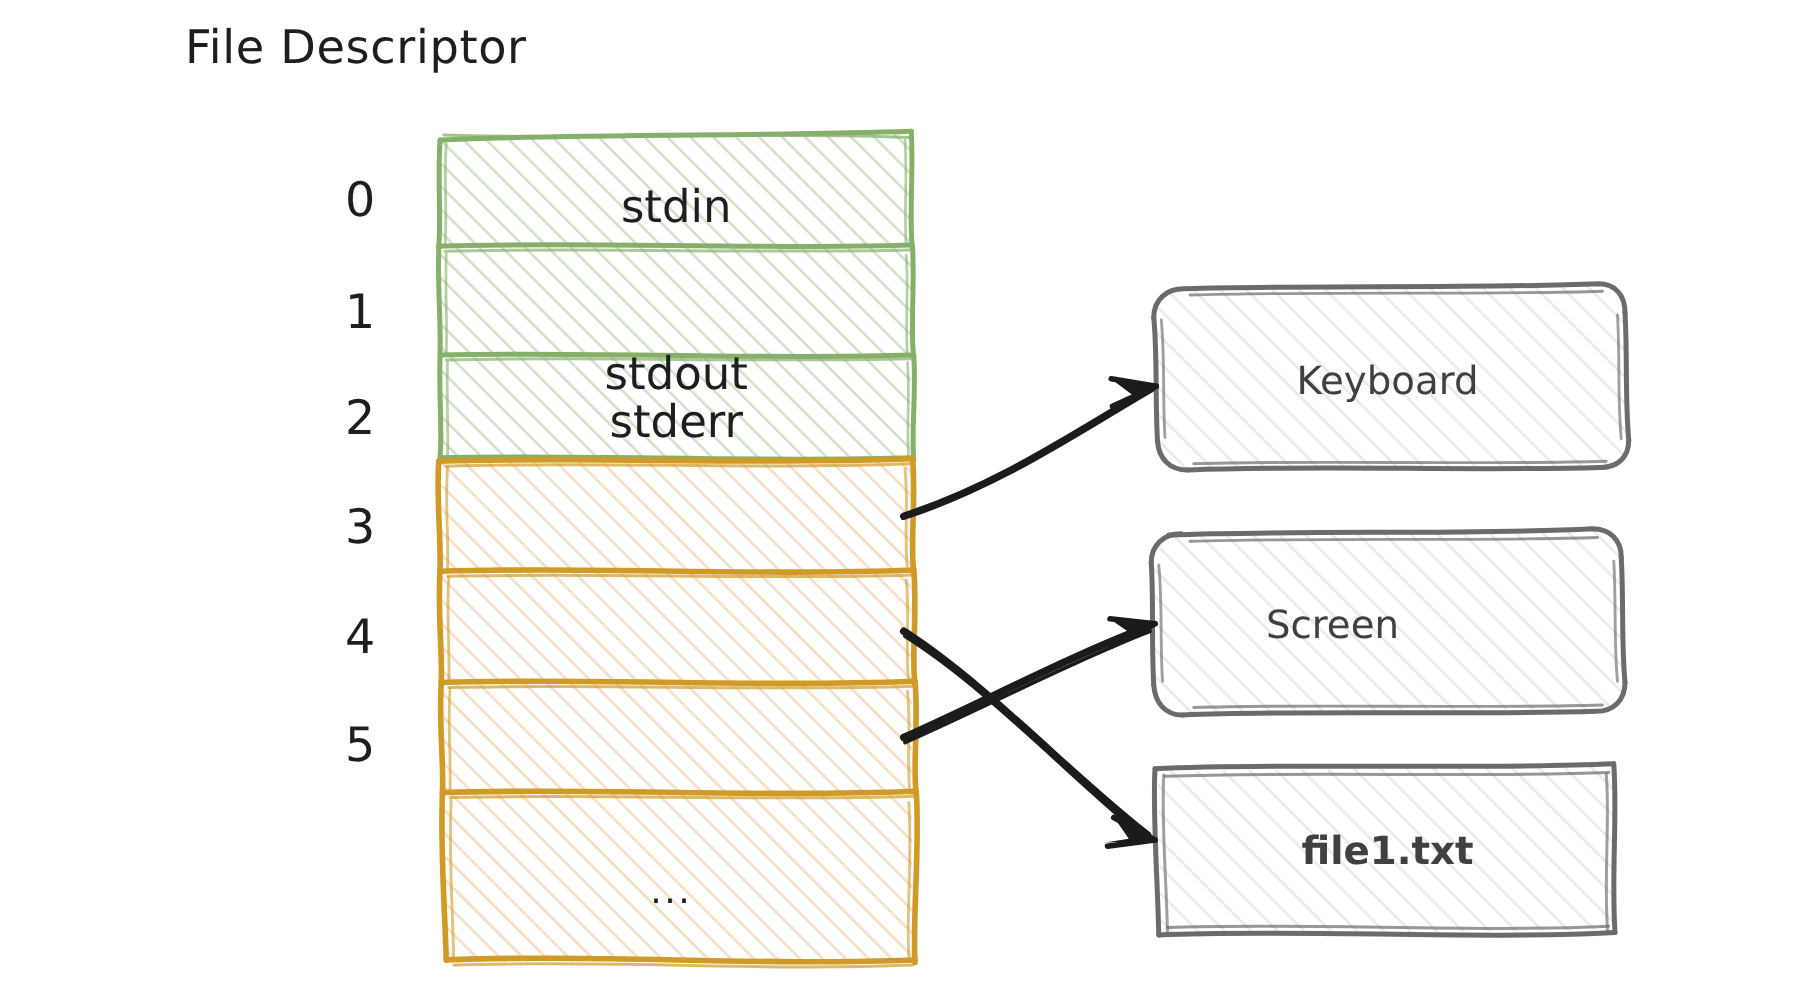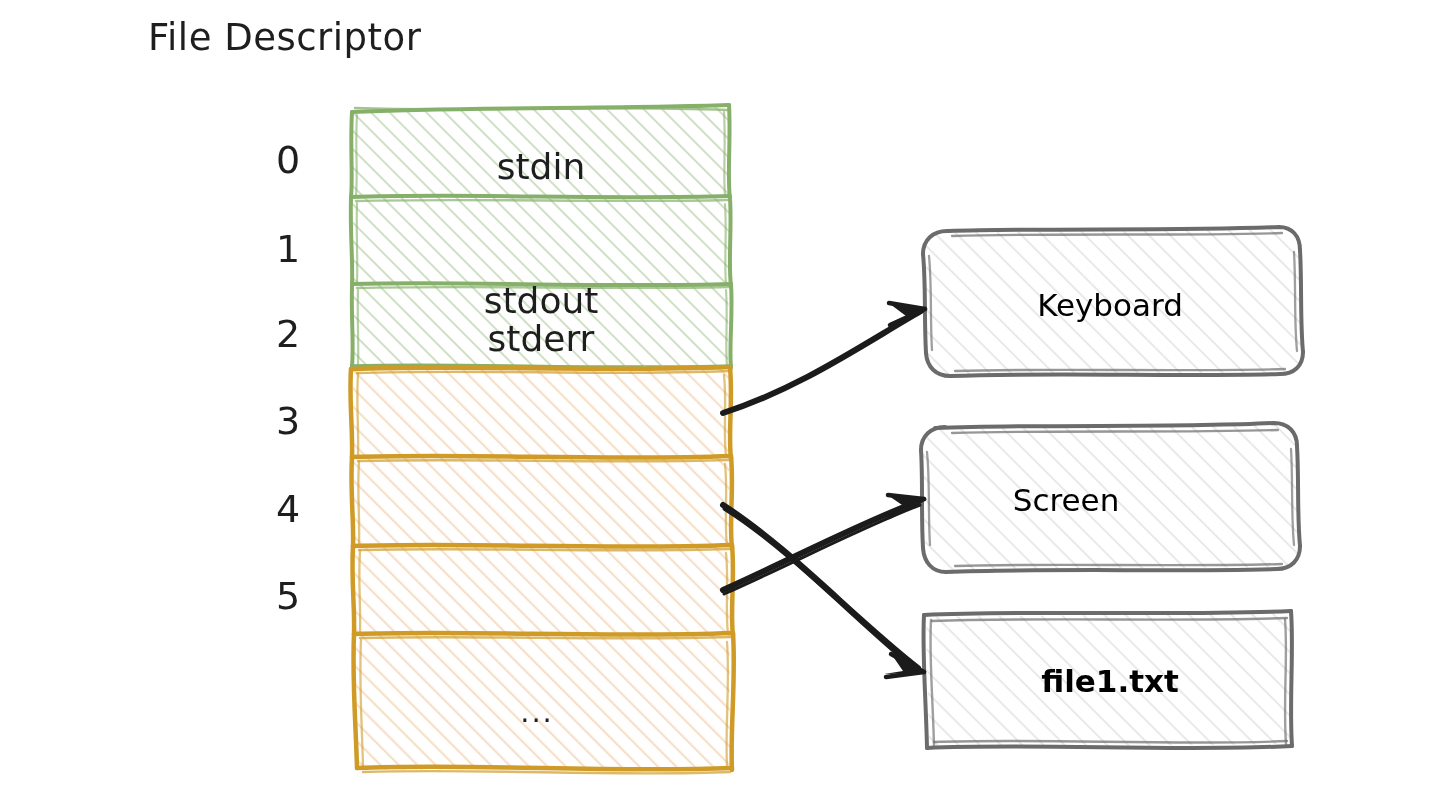--- a/index.html
+++ b/index.html
@@ -36,21 +36,21 @@
     transform:translate(-50%,-50%);
   }
   .ellipsis{
     font-size:29px;
     color:#1e1e1e;
     transform:translate(-50%,-50%);
     letter-spacing:2px;
   }
   .boxtext{
     font-size:31px;
-    color:#000000;
+    color:#404040;
     transform:translate(-50%,-50%);
   }
 </style>
 </head>
 <body>
 
 <div id="stage">
 
   <svg width="1456" height="788" viewBox="0 0 1456 788">
     <defs>

